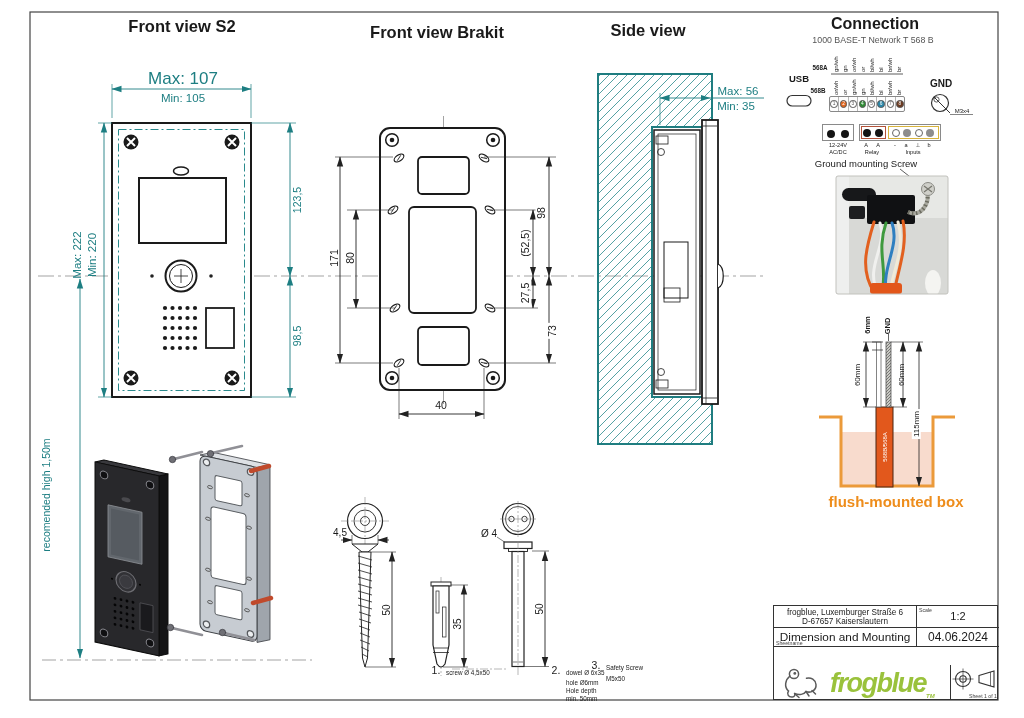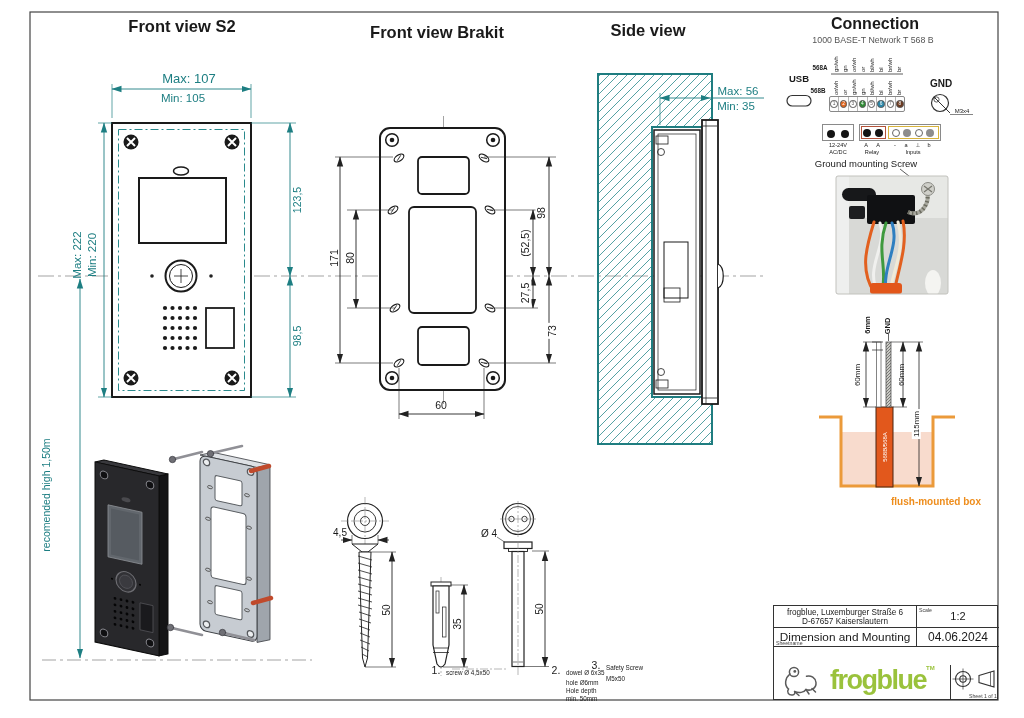--- a/index.html
+++ b/index.html
@@ -424,35 +424,35 @@
     </g>
   </g>
 </svg>
 
 <div class="lbl b" style="left:182px;top:27px;font-size:16.5px">Front view S2</div>
 <div class="lbl b" style="left:437px;top:33px;font-size:16.5px">Front view Brakit</div>
 <div class="lbl b" style="left:648px;top:31px;font-size:16.5px">Side view</div>
 <div class="lbl b" style="left:875px;top:24px;font-size:16px">Connection</div>
 <div class="lbl" style="left:873px;top:41px;font-size:8.8px;color:#555">1000 BASE-T Network T 568 B</div>
 
-<div class="lbl teal" style="left:189px;top:79px;font-size:13px">Max: 107</div>
+<div class="lbl teal" style="left:183px;top:79px;font-size:17px">Max: 107</div>
 <div class="lbl teal" style="left:183px;top:98px;font-size:11.5px">Min: 105</div>
 <div class="lbl rot teal" style="left:77px;top:255px;font-size:11.5px">Max: 222</div>
 <div class="lbl rot teal" style="left:92px;top:255px;font-size:11.5px">Min: 220</div>
 <div class="lbl rot teal" style="left:298px;top:200px;font-size:10.5px">123,5</div>
 <div class="lbl rot teal" style="left:298px;top:336px;font-size:10.5px">98,5</div>
 <div class="lbl rot teal" style="left:47px;top:495px;font-size:10.5px">recomended high 1,50m</div>
 
 <div class="lbl rot" style="left:335px;top:258px;font-size:10.5px">171</div>
 <div class="lbl rot" style="left:351px;top:258px;font-size:10.5px">80</div>
 <div class="lbl rot" style="left:542px;top:213px;font-size:10.5px"><span class="bgw">98</span></div>
 <div class="lbl rot" style="left:526px;top:243px;font-size:10.5px"><span class="bgw">(52,5)</span></div>
 <div class="lbl rot" style="left:526px;top:293px;font-size:10.5px"><span class="bgw">27,5</span></div>
 <div class="lbl rot" style="left:553px;top:331px;font-size:10.5px"><span class="bgw">73</span></div>
-<div class="lbl" style="left:441px;top:406px;font-size:10.5px">60</div>
+<div class="lbl" style="left:441px;top:406px;font-size:10.5px">40</div>
 
 <div class="lbl teal" style="left:738px;top:91px;font-size:11.5px">Max: 56</div>
 <div class="lbl teal" style="left:736px;top:106px;font-size:11.5px">Min: 35</div>
 
 <div class="lbl b" style="left:820px;top:68px;font-size:6.3px">568A</div>
 <div class="lbl b" style="left:818px;top:91px;font-size:6.3px">568B</div>
 <span class="vlab" style="left:831.5px;top:72px">gn/wh</span>
 <span class="vlab" style="left:840.5px;top:72px">gn</span>
 <span class="vlab" style="left:849.5px;top:72px">or/wh</span>
 <span class="vlab" style="left:858.5px;top:72px">or</span>
@@ -525,21 +525,21 @@
 <div class="lbl" style="left:929px;top:146px;font-size:5.6px">b</div>
 <div class="lbl" style="left:913px;top:152.5px;font-size:5.6px">Inputs</div>
 <div class="lbl" style="left:866px;top:164px;font-size:9.5px">Ground mounting Screw</div>
 
 <div class="lbl rot b" style="left:868px;top:325px;font-size:7.5px">6mm</div>
 <div class="lbl rot b" style="left:888px;top:326px;font-size:7.5px">GND</div>
 <div class="lbl rot" style="left:858px;top:375px;font-size:8px">60mm</div>
 <div class="lbl rot" style="left:902px;top:375px;font-size:8px">60mm</div>
 <div class="lbl rot" style="left:917px;top:424px;font-size:8px"><span class="bgw">115mm</span></div>
 <div class="lbl rot" style="left:884.5px;top:447px;font-size:6px;color:#fff">568B/568A</div>
-<div class="lbl b" style="left:936px;top:502px;font-size:10px;color:#ee8d1c">flush-mounted box</div>
+<div class="lbl b" style="left:896px;top:502px;font-size:15px;color:#ee8d1c">flush-mounted box</div>
 
 <div class="lbl" style="left:340px;top:533px;font-size:10px">4,5</div>
 <div class="lbl rot" style="left:387px;top:610px;font-size:10px">50</div>
 <div class="lbl rot" style="left:458px;top:624px;font-size:10px">35</div>
 <div class="lbl" style="left:489px;top:534px;font-size:10px">Ø 4</div>
 <div class="lbl rot" style="left:540px;top:609px;font-size:10px">50</div>
 
 <div class="lbl" style="left:436px;top:671px;font-size:10.5px">1.</div>
 <div class="lbl la" style="left:446px;top:673px;font-size:6.3px">screw Ø 4,5x50</div>
 <div class="lbl" style="left:556px;top:671px;font-size:10.5px">2.</div>
@@ -563,21 +563,21 @@
   </div>
   <div class="cell" style="left:0;top:22px;width:143px;height:19px;border-right:1px solid #333;border-bottom:1px solid #333;
        display:flex;align-items:center;justify-content:center;font-size:11.8px;">
     <div>Dimension and Mounting</div>
     <div class="tiny" style="position:absolute;left:2px;bottom:0px">Sheetname</div>
   </div>
   <div class="cell" style="left:143px;top:22px;width:82px;height:19px;border-bottom:1px solid #333;
        display:flex;align-items:center;justify-content:center;font-size:12px;">
     <div>04.06.2024</div>
   </div>
-  <div class="cell" style="left:0;top:59px;width:177px;height:34px;border-right:1px solid #333;display:flex;align-items:flex-start;">
+  <div class="cell" style="left:0;top:59px;width:177px;height:34px;border-right:1px solid #333;display:flex;align-items:flex-end;font-style:italic;">
     <svg width="38" height="32" viewBox="0 0 38 32" style="margin-left:8px">
       <g fill="none" stroke="#5a5a5a" stroke-width="1.5" stroke-linecap="round">
         <circle cx="12" cy="7" r="4.6"></circle>
         <circle cx="12.8" cy="6.4" r="1.4" fill="#5a5a5a" stroke="none"></circle>
         <path d="M8,9 C3,13 2,20 6.5,24 C4.5,27 6.5,30.5 10.5,30 C12.5,29.8 13.3,28 12.6,26.5"></path>
         <path d="M12.6,26.5 C17,28.5 22,27.5 24,24.5 C29,26.5 34.5,23 34,17.5 C33.6,13 29,10 24.5,11.2"></path>
         <path d="M17,30.5 L13.5,27.5 M24,24.5 L27,29 M30,23.5 L33.5,27"></path>
       </g>
     </svg>
     <span id="logo-text" style="margin-left:10px">frogblue</span>

